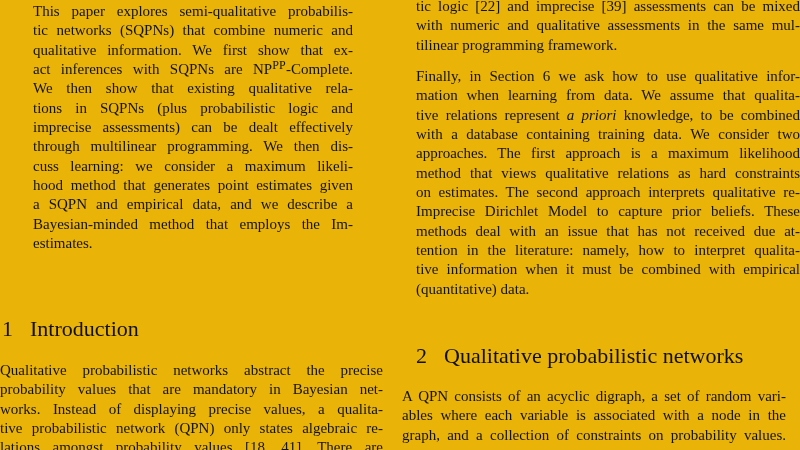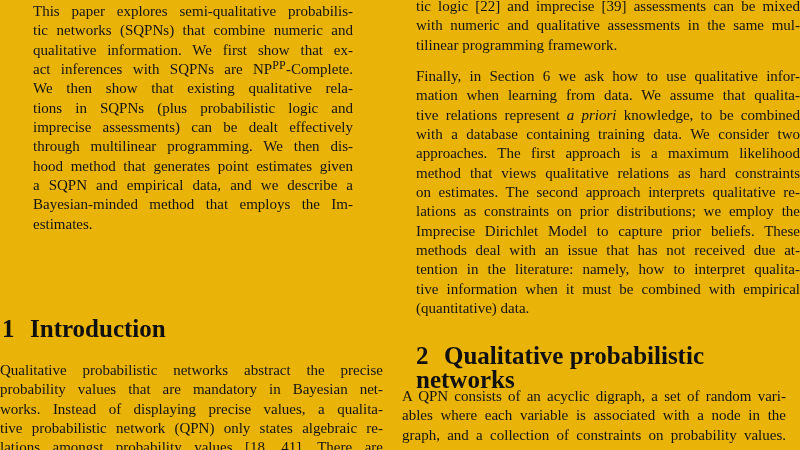--- a/index.html
+++ b/index.html
@@ -23,23 +23,23 @@
   .heading2   { left: 416px; top: 344px; width: 384px; }
   .rpara3     { left: 402px; top: 387px; width: 384px; }
   .ln {
     text-align: justify;
     text-align-last: justify;
     height: 19.35px;
   }
   .ln.end { text-align-last: left; font-family: Liberation Serif, serif; }
   .heading {
     margin: 0;
-    font-size: 25px;
+    font-size: 22px;
     line-height: 24px;
-    font-weight: bold;
+    font-weight: normal;
     color: #101010;
   }
   .secnum { display: inline-block; width: 28px; }
   .sup {
     font-size: 12px;
     position: relative;
     top: -5px;
     letter-spacing: 0.2px;
   }
   .it { font-style: italic; }
@@ -51,20 +51,21 @@
 
   <div class="block abstract">
     <div class="ln">This paper explores semi-qualitative probabilis-</div>
     <div class="ln">tic networks (SQPNs) that combine numeric and</div>
     <div class="ln">qualitative information. We first show that ex-</div>
     <div class="ln"><span>act inferences with SQPNs are NP</span><span class="sup">PP</span><span>-Complete.</span></div>
     <div class="ln">We then show that existing qualitative rela-</div>
     <div class="ln">tions in SQPNs (plus probabilistic logic and</div>
     <div class="ln">imprecise assessments) can be dealt effectively</div>
     <div class="ln">through multilinear programming. We then dis-</div>
+    <div class="ln">cuss learning: we consider a maximum likeli-</div>
     <div class="ln">hood method that generates point estimates given</div>
     <div class="ln">a SQPN and empirical data, and we describe a</div>
     <div class="ln">Bayesian-minded method that employs the Im-</div>
     <div class="ln end">estimates.</div>
   </div>
 
   <h2 class="block heading heading1"><span class="secnum">1</span><span>Introduction</span></h2>
 
   <div class="block intro">
     <div class="ln">Qualitative probabilistic networks abstract the precise</div>
@@ -81,21 +82,20 @@
   </div>
 
   <div class="block rpara2">
     <div class="ln">Finally, in Section 6 we ask how to use qualitative infor-</div>
     <div class="ln">mation when learning from data. We assume that qualita-</div>
     <div class="ln"><span>tive relations represent </span><span class="it">a priori</span><span> knowledge, to be combined</span></div>
     <div class="ln">with a database containing training data. We consider two</div>
     <div class="ln">approaches. The first approach is a maximum likelihood</div>
     <div class="ln">method that views qualitative relations as hard constraints</div>
     <div class="ln">on estimates. The second approach interprets qualitative re-</div>
-    <div class="ln">lations as constraints on prior distributions; we employ the</div>
     <div class="ln">Imprecise Dirichlet Model to capture prior beliefs. These</div>
     <div class="ln">methods deal with an issue that has not received due at-</div>
     <div class="ln">tention in the literature: namely, how to interpret qualita-</div>
     <div class="ln">tive information when it must be combined with empirical</div>
     <div class="ln end">(quantitative) data.</div>
   </div>
 
   <h2 class="block heading heading2"><span class="secnum">2</span><span>Qualitative probabilistic networks</span></h2>
 
   <div class="block rpara3">

